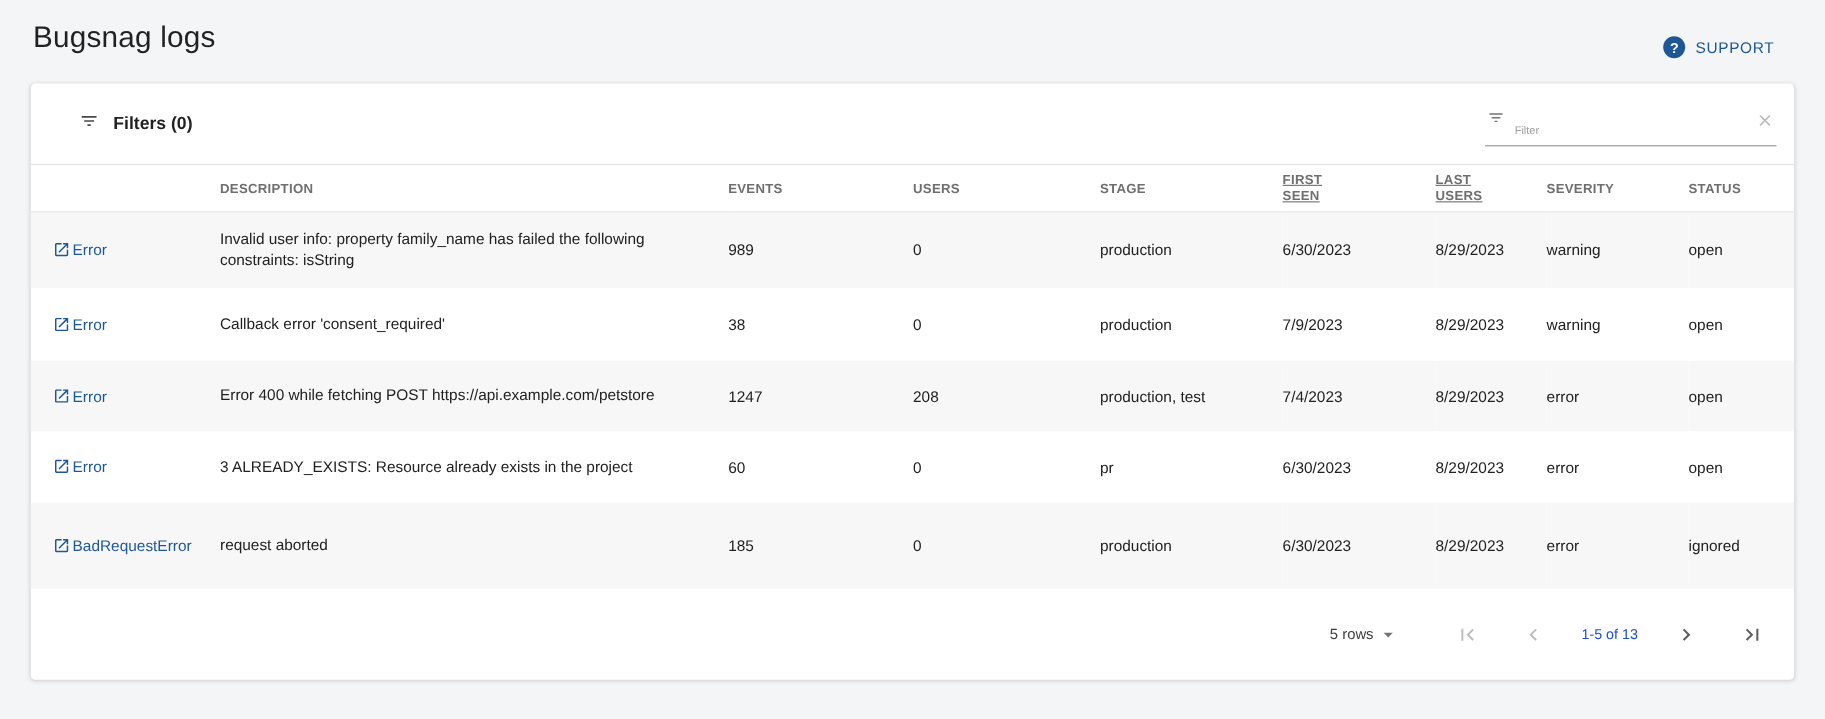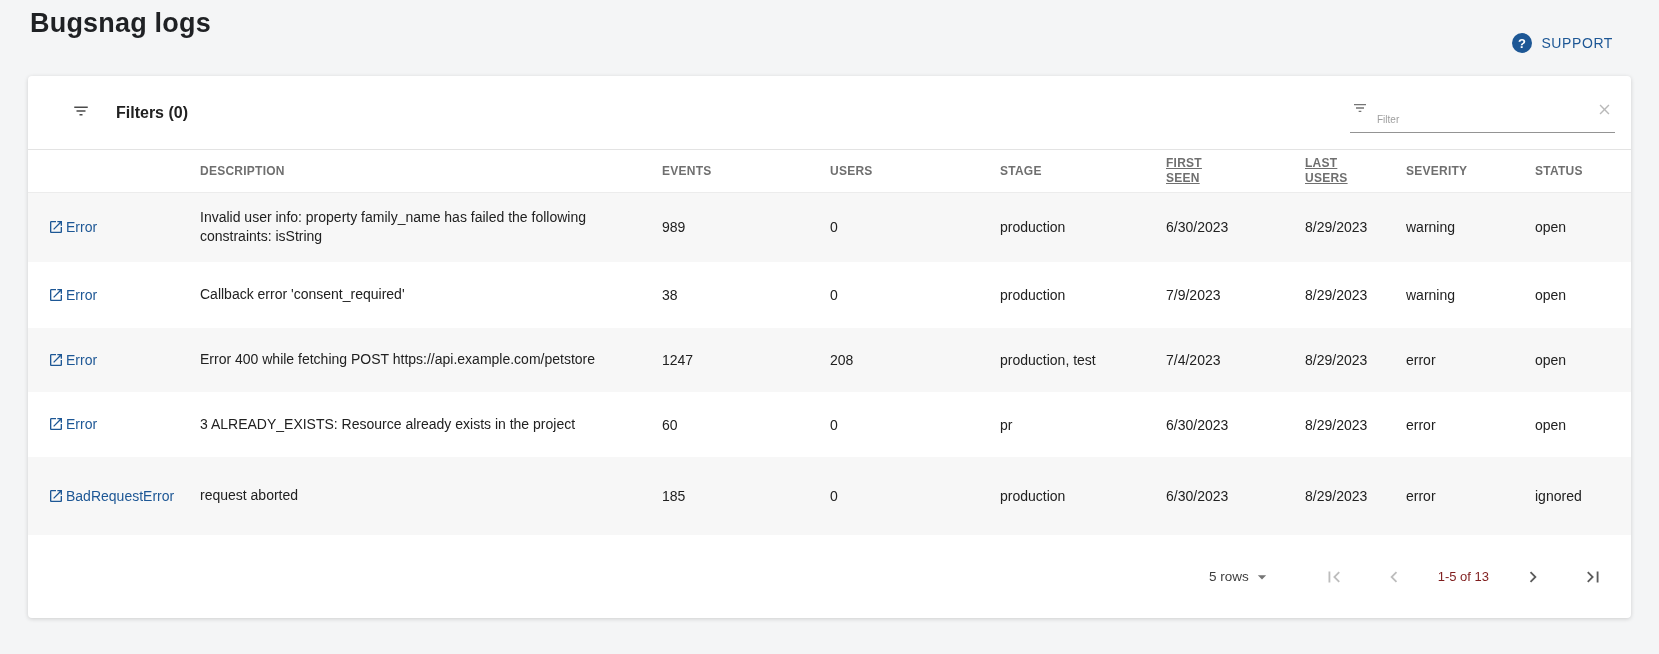--- a/index.html
+++ b/index.html
@@ -7,22 +7,22 @@
   body {
     width:1659px; height:654px;
     background:#f4f5f6;
     font-family:"Liberation Sans", sans-serif;
     color:#212121;
     overflow:hidden;
   }
   
   .topbar { position:relative; height:76px; }
   .page-title {
-    position:absolute; left:30px; top:8px;
-    font-size:27px; font-weight:bold; color:#1f2124; margin:0;
+    position:absolute; left:30px; top:19px;
+    font-size:27px; font-weight:normal; color:#1f2124; margin:0;
     letter-spacing:0.2px;
   }
   .support {
     position:absolute; right:46px; top:33px;
     display:flex; align-items:center; gap:9px;
     color:#1d5795; font-size:14px; font-weight:normal;
     letter-spacing:0.6px; text-decoration:none; cursor:pointer;
   }
   .help-circle {
     width:20px; height:20px; border-radius:50%;
@@ -37,21 +37,21 @@
     box-shadow:0 1px 4px rgba(0,0,0,0.16);
   }
   
   .filters-bar {
     height:74px; display:flex; align-items:center; justify-content:space-between;
     padding:0 16px 0 44px;
     border-bottom:1px solid #e3e3e3;
   }
   .filters-left { display:flex; align-items:center; gap:13px; }
   .filters-left svg { fill:#4a4a4a; }
-  .filters-label { font-size:16px; font-weight:bold; color:#212121;margin-left:13px; }
+  .filters-label { font-size:16px; font-weight:bold; color:#212121; }
   .filter-input-wrap {
     width:265px; display:flex; align-items:center; gap:9px;
     border-bottom:1px solid #949494; padding:2px 2px 7px 2px;
   }
   .filter-input-wrap svg.flt { fill:#757575; flex:none; }
   .filter-input {
     border:none; outline:none; flex:1; min-width:0;
     font-family:"Liberation Sans", sans-serif;
     font-size:10px; color:#212121; background:transparent; padding:0;margin-top:20px;
   }
@@ -84,21 +84,21 @@
     font-size:13.5px; color:#3d3d3d; cursor:pointer;
   }
   .rows-select svg { fill:#757575; }
   .pg-btn {
     border:none; background:none; padding:4px; margin:0 9px;
     line-height:0; cursor:pointer;
   }
   .pg-btn.disabled { cursor:default; }
   .pg-btn.disabled svg { fill:#bdbdbd; }
   .pg-btn.enabled svg { fill:#5c5c5c; }
-  .range-label { font-size:13px; color:#7f1d1d; margin:0 8px; }
+  .range-label { font-size:13px; color:#1d4ed8; margin:0 8px; }
 </style>
 </head>
 <body>
 
 <div class="topbar">
   <h1 class="page-title">Bugsnag logs</h1>
   <a class="support">
     <span class="help-circle">?</span>
     <span>SUPPORT</span>
   </a>

